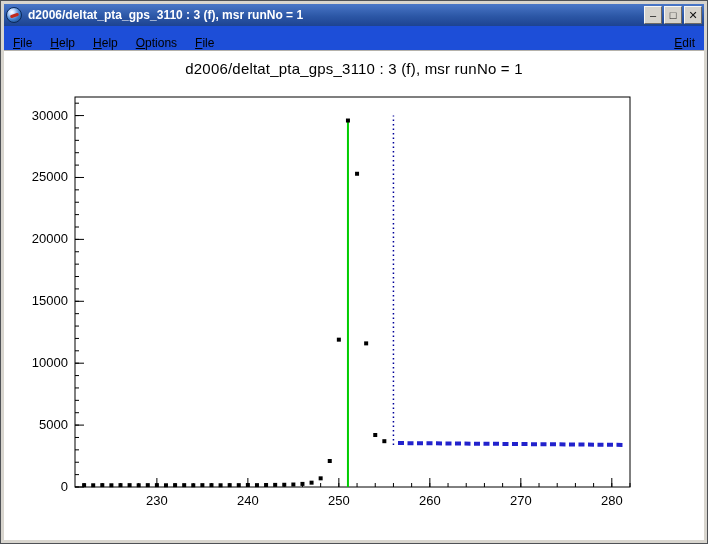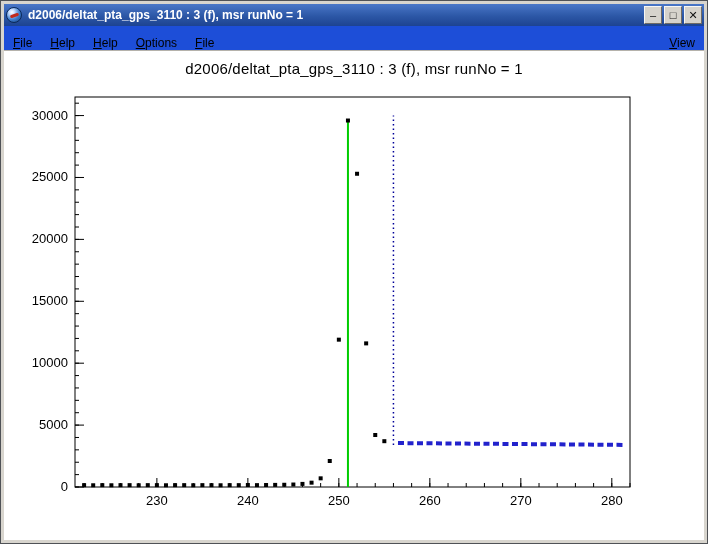--- a/index.html
+++ b/index.html
@@ -92,21 +92,21 @@
   <div class="menubar">
     <div id="menu-left" style="display:flex">
         <div class="menu-item">File</div>
         <div class="menu-item">Help</div>
         <div class="menu-item">Help</div>
         <div class="menu-item">Options</div>
         <div class="menu-item">File</div>
       </div>
     <div class="menu-spacer"></div>
     <div id="menu-right" style="display:flex">
-        <div class="menu-item">View</div>
+        <div class="menu-item">Edit</div>
       </div>
   </div>
 
   <div class="canvas">
     <div class="plot-title">d2006/deltat_pta_gps_3110 : 3 (f), msr runNo = 1</div>
     <svg id="plot-svg" width="700" height="489">
         <rect x="71" y="46" width="555" height="390" fill="none" stroke="#000000" stroke-width="1"></rect>
         <g>
           <line x1="80.09836065573771" y1="436" x2="80.09836065573771" y2="432" stroke="#000"></line>
           <line x1="98.29508196721312" y1="436" x2="98.29508196721312" y2="432" stroke="#000"></line>

